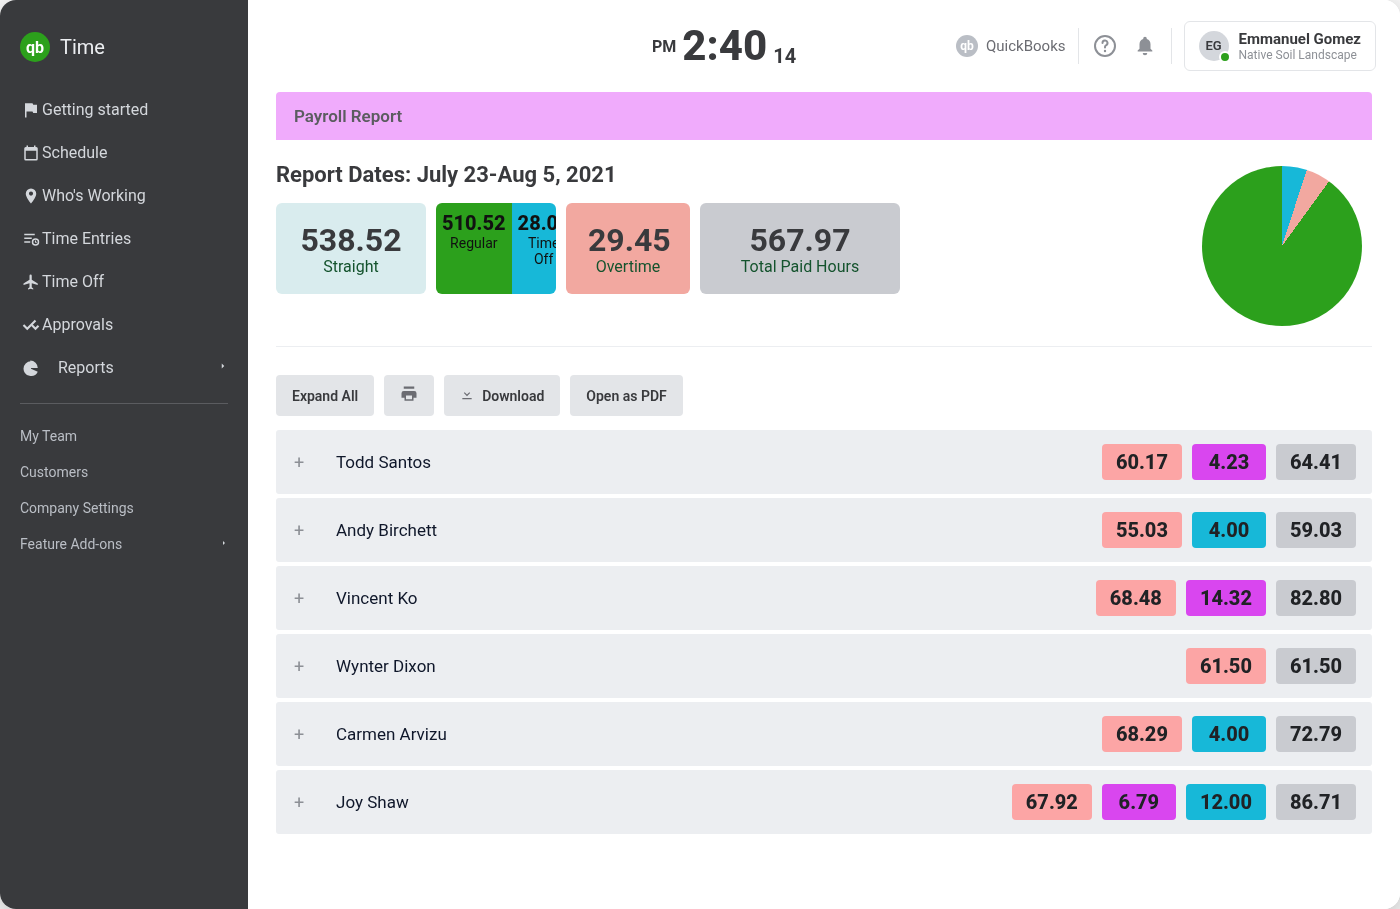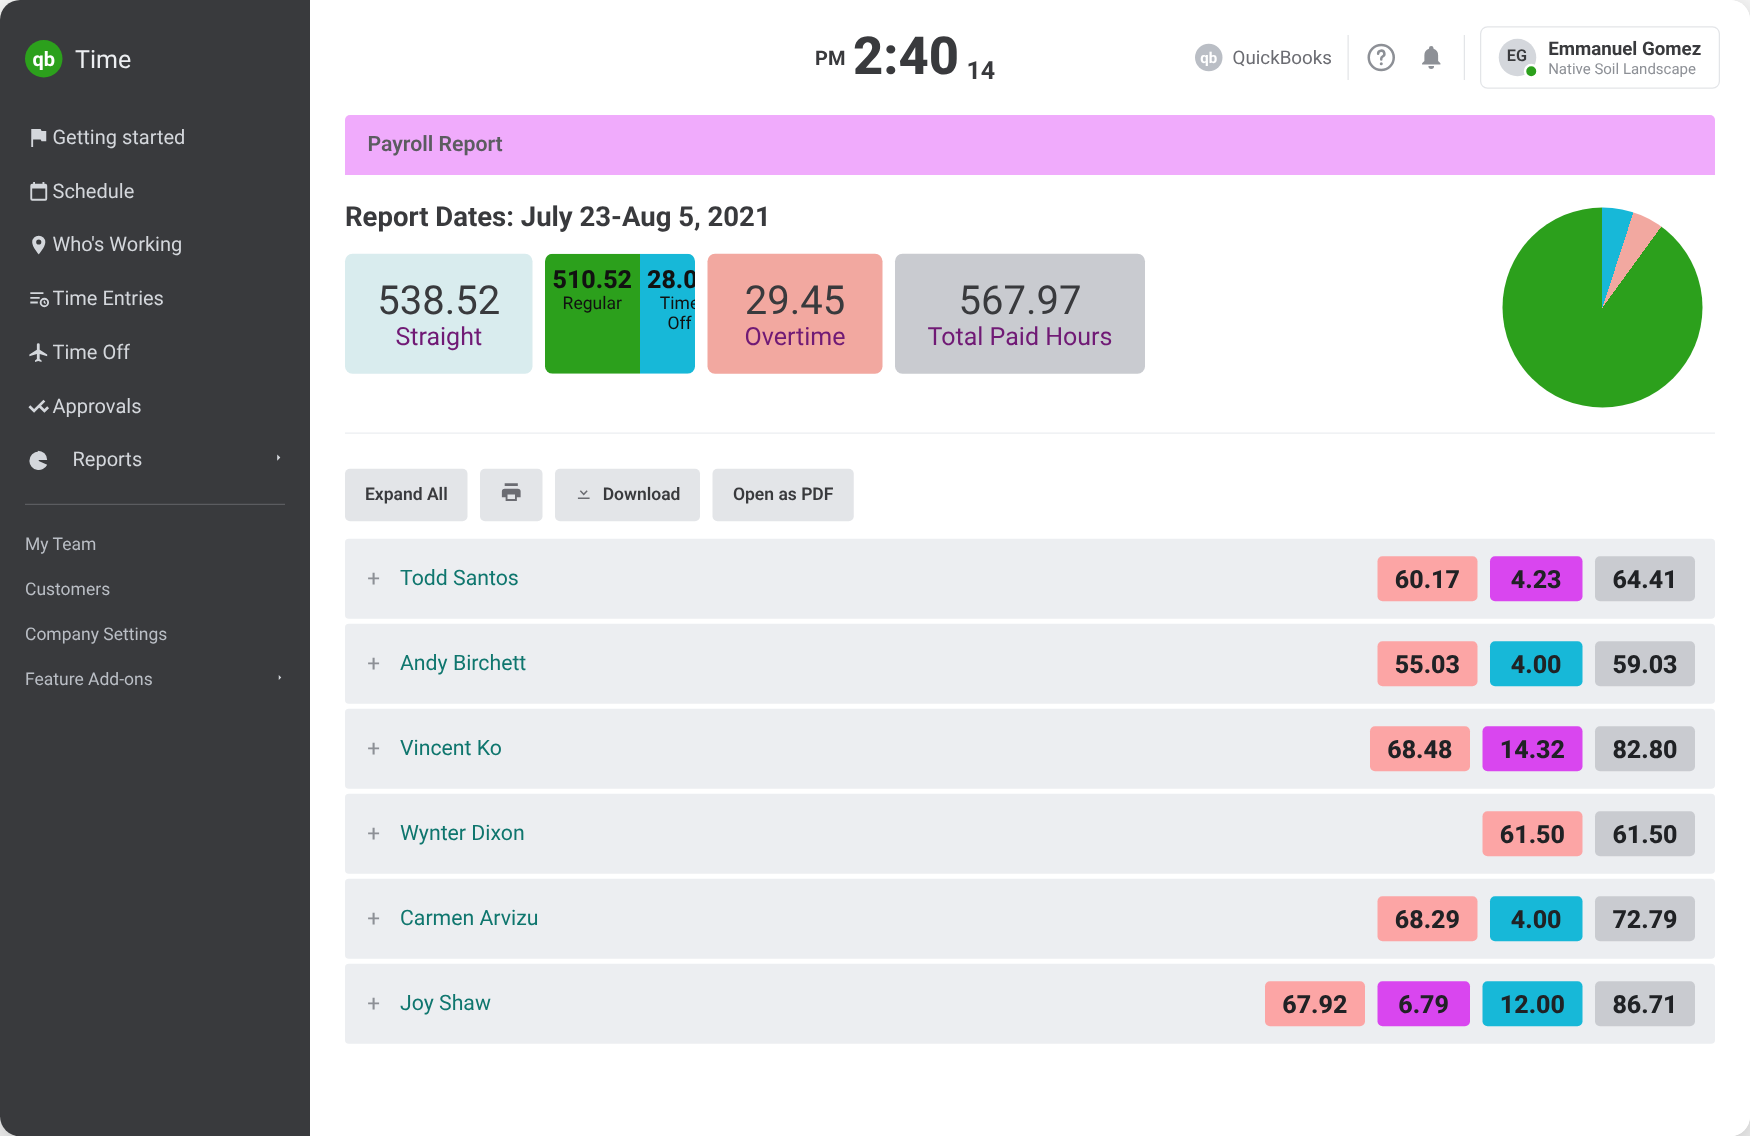--- a/index.html
+++ b/index.html
@@ -39,43 +39,43 @@
   .user-meta .ucomp { font-size:12px; color:#8d9096; }
 
   .content { padding: 0 28px 28px 28px; }
   .panel-title { background:#f0abfc; color:#5b5c60; font-size:17px; font-weight:600; padding:14px 18px; border-radius:4px 4px 0 0; }
 
   .report-head { display:flex; align-items:flex-start; justify-content:space-between; padding: 22px 0 20px 0; border-bottom:1px solid #eceef1; }
   .report-head-left { }
   .report-dates { font-size:22px; font-weight:700; color:#393a3d; margin-bottom:16px; }
   .stat-row { display:flex; gap:10px; }
   .stat-card { border-radius:6px; padding: 18px 22px; text-align:center; }
-  .stat-card .num { font-size:32px; font-weight:400; color:#393a3d; }
-  .stat-card .lab { font-size:20px; color:#701a75; margin-top:-2px; }
+  .stat-card .num { font-size:32px; font-weight:700; color:#393a3d; }
+  .stat-card .lab { font-size:16px; color:#14532d; margin-top:-2px; }
   .card-straight { background:#d9ecee; width:150px; }
   .card-split { display:flex; flex-direction:row; width:120px; border-radius:6px; overflow:hidden; }
   .split-top { background:#2ca01c; color:#111; text-align:center; padding:8px 6px; }
   .split-top .n { font-size:20px; font-weight:800; color:#111; }
   .split-top .l { font-size:14px; color:#111; }
   .split-bot { background:#17b8d8; color:#111; text-align:center; padding:8px 6px; }
   .split-bot .n { font-size:20px; font-weight:800; }
   .split-bot .l { font-size:14px; }
-  .card-ot { background:#f2a8a0; width:140px; }
+  .card-ot { background:#f2a8a0; width:124px; }
   .card-tot { background:#c9cbd0; width:200px; }
 
   .pie { width:160px; height:160px; border-radius:50%; background: conic-gradient(#17b8d8 0deg 18deg, #f2a8a0 18deg 36deg, #2ca01c 36deg 360deg); margin-right: 10px; margin-top: 4px; }
 
   .toolbar-row { display:flex; gap:10px; padding: 28px 0 14px 0; }
   .btn { background:#e3e5e8; border:none; border-radius:4px; padding:10px 16px; font-size:14px; font-weight:600; color:#393a3d; display:flex; align-items:center; gap:8px; cursor:pointer; }
   .btn svg { fill:#6b6c72; }
 
   .rows { display:flex; flex-direction:column; gap:4px; }
   .emp-row { background:#eceef1; border-radius:3px; display:flex; align-items:center; padding: 14px 16px; gap:14px; }
   .plus { color:#8d9096; font-size:18px; width:14px; text-align:center; }
-  .emp-name { font-size:17px; color:#0f766e; flex:0 0 auto; }
+  .emp-name { font-size:17px; color:#0f172a; flex:0 0 auto;margin-left:16px; }
   .chips { margin-left:auto; display:flex; gap:10px; }
   .chip { min-width:74px; text-align:center; padding:6px 14px; border-radius:4px; font-size:20px; font-weight:800; color:#202225; }
   .chip.green { background:#fca5a5; }
   .chip.pink  { background:#d946ef; }
   .chip.blue  { background:#17b8d8; }
   .chip.gray  { background:#c9cbd0; }
 </style>
 </head>
 <body>
 

